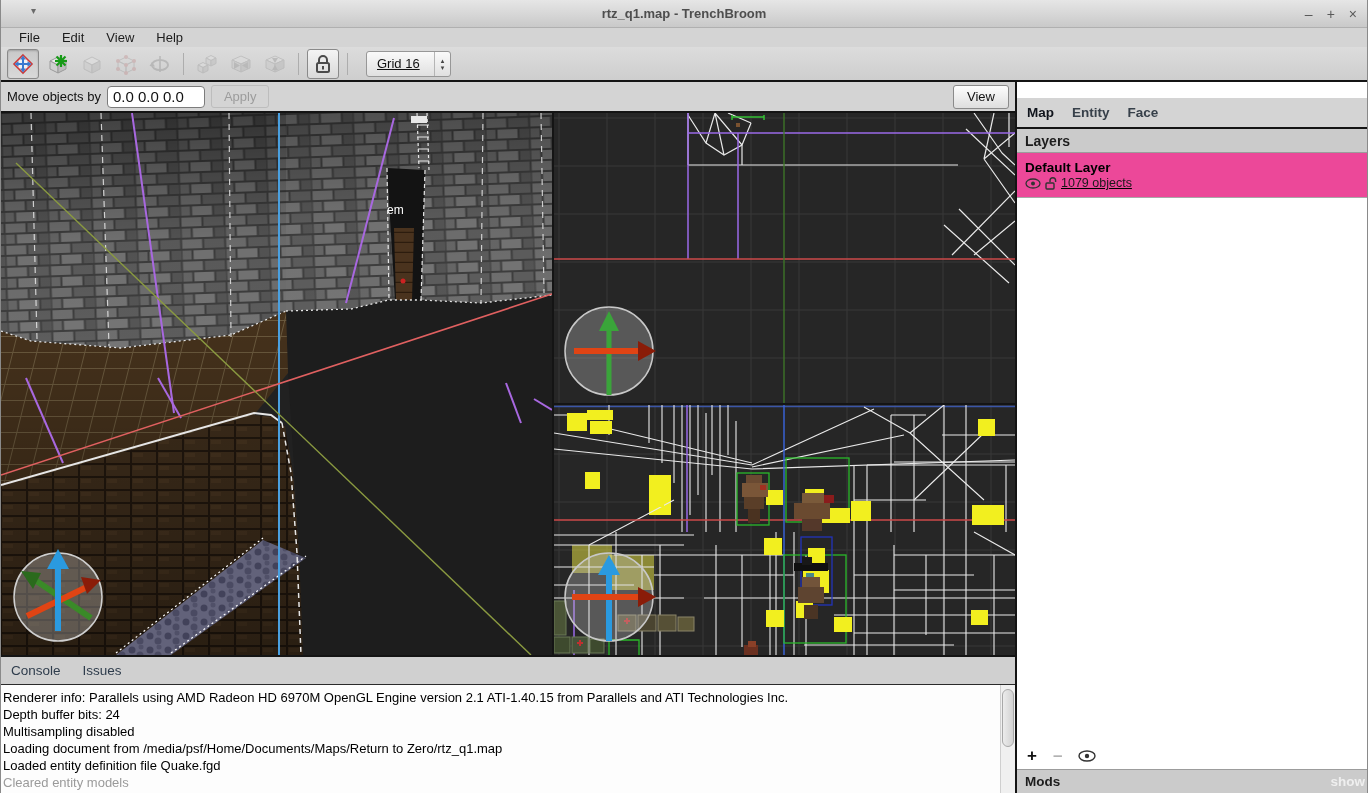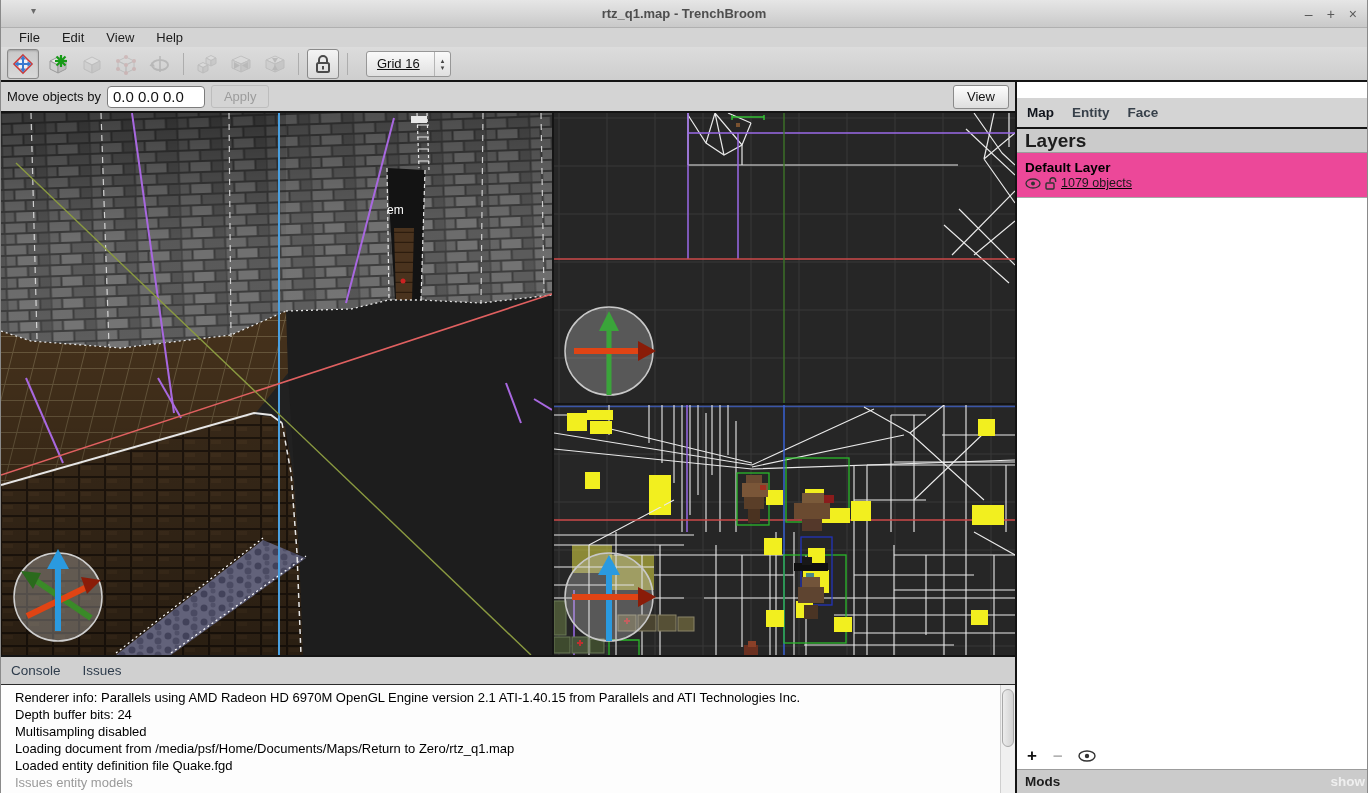--- a/index.html
+++ b/index.html
@@ -54,32 +54,32 @@
   .vp2d-col{flex:1;display:flex;flex-direction:column;min-width:0;}
   .vp2d-top{height:290px;flex:0 0 290px;border-bottom:2px solid #141414;background:#262626;}
   .vp2d-bottom{flex:1;background:#262626;}
   .vp3d svg,.vp2d-top svg,.vp2d-bottom svg{display:block;}
   
   .console{border-top:2px solid #141414;flex:1;display:flex;flex-direction:column;min-height:0;background:#fdfdfd;}
   .console-tabs{height:27px;flex:0 0 27px;background:#d0d0d0;border-bottom:1px solid #2a2a2a;
     display:flex;align-items:center;padding-left:10px;gap:22px;}
   .ctab{font-size:13.5px;font-weight:400;color:#2e3c4c;}
   .console-body{flex:1;display:flex;min-height:0;}
-  .console-log{flex:1;padding:4px 14px;font-size:13px;line-height:17px;color:#000;overflow:hidden;}
+  .console-log{flex:1;padding:4px 2px;font-size:13px;line-height:17px;color:#000;overflow:hidden;}
   .console-log .muted{color:#9a9a9a;}
   .console-scroll{width:14px;flex:0 0 14px;background:#f0f0f0;border-left:1px solid #cfcfcf;position:relative;}
   .console-thumb{position:absolute;left:1px;top:4px;width:10px;height:56px;border:1px solid #a8a8a8;
     border-radius:6px;background:linear-gradient(90deg,#ececec,#d2d2d2);}
   
   .insp-tabs{height:29px;flex:0 0 29px;background:#d4d4d4;border-bottom:2px solid #141414;
     display:flex;align-items:center;padding-left:10px;gap:18px;margin-top:16px;}
   .itab{font-size:13.5px;font-weight:700;color:#37404a;}
   .itab.active{color:#10141c;}
   .panel-header{height:23px;flex:0 0 23px;background:#cbcbcb;border-bottom:1px solid #9c9c9c;
-    display:flex;align-items:center;padding:0 8px;font-size:19px;font-weight:700;color:#1d1d1d;}
+    display:flex;align-items:center;padding:0 8px;font-size:14px;font-weight:700;color:#1d1d1d;}
   .layer-row{flex:0 0 40px;background:#ec4899;border-bottom:1px solid #a8a8a8;padding:7px 8px;box-sizing:border-box;}
   .layer-name{font-size:13.5px;font-weight:700;color:#000;}
   .layer-info{display:flex;align-items:center;gap:4px;margin-top:1px;text-decoration:underline;}
   .layer-info .txt{font-size:12.5px;color:#1a1a1a;}
   .layer-list{flex:1;background:#fff;}
   .insp-controls{flex:0 0 26px;display:flex;align-items:center;gap:16px;padding-left:10px;background:#fff;}
   .ic-add{font-size:17px;font-weight:700;color:#111;line-height:16px;}
   .ic-remove{font-size:17px;font-weight:700;color:#b2b2b2;line-height:16px;}
   .mods-header{height:23px;flex:0 0 23px;background:#cbcbcb;border-top:1px solid #9c9c9c;
     display:flex;align-items:center;padding:0 2px 0 8px;font-size:13.5px;font-weight:700;color:#1d1d1d;}
@@ -505,21 +505,21 @@
           <span class="ctab">Console</span>
           <span class="ctab">Issues</span>
         </div>
         <div class="console-body">
           <div class="console-log">
             <div>Renderer info: Parallels using AMD Radeon HD 6970M OpenGL Engine version 2.1 ATI-1.40.15 from Parallels and ATI Technologies Inc.</div>
             <div>Depth buffer bits: 24</div>
             <div>Multisampling disabled</div>
             <div>Loading document from /media/psf/Home/Documents/Maps/Return to Zero/rtz_q1.map</div>
             <div>Loaded entity definition file Quake.fgd</div>
-            <div class="muted">Issues entity models</div>
+            <div class="muted">Cleared entity models</div>
           </div>
           <div class="console-scroll">
             <div class="console-thumb"></div>
           </div>
         </div>
       </div>
     </div>
 
     <div class="right-col">
       <div class="insp-tabs">

